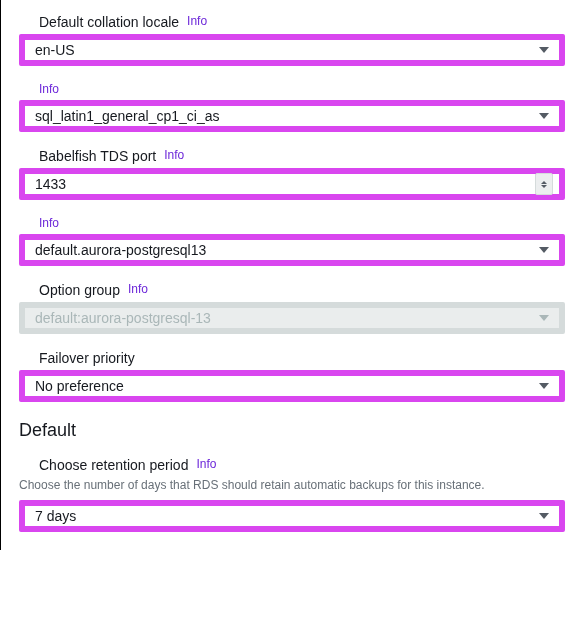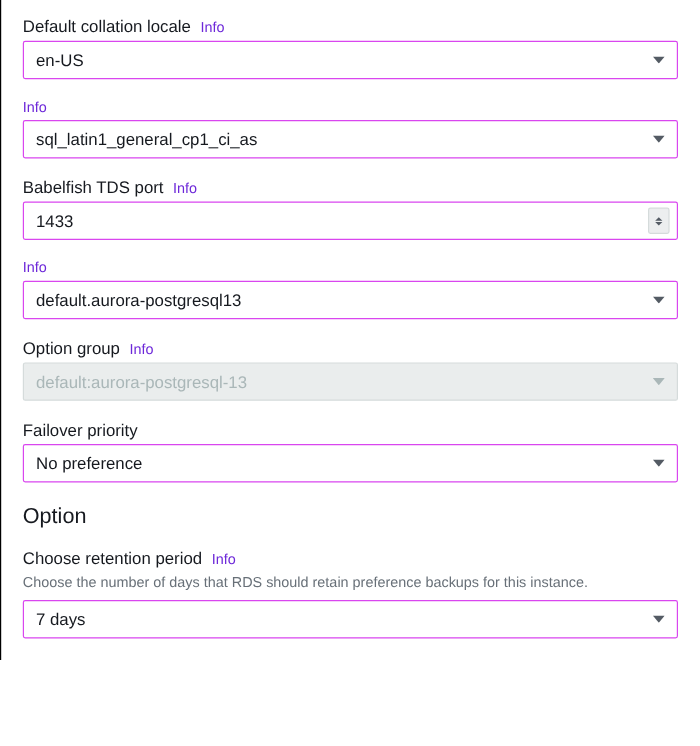--- a/index.html
+++ b/index.html
@@ -9,44 +9,45 @@
     font-family: "Amazon Ember", "Helvetica Neue", Arial, sans-serif;
     font-size: 14px;
     color: #16191f;
     width: 583px;
     background: #fff;
     border-left: 1px solid #000;
   }
   .field { margin-bottom: 16px; }
   .label-row {
     display: flex;
-    align-items: flex-end;
+    align-items: flex-start;
     gap: 8px;
     margin-bottom: 4px;
+    margin-left: 20px;
   }
   .label {
     font-size: 14px;
     color: #16191f;
   }
   .info-link {
     font-size: 12px;
     color: #6d28d9;
     font-weight: 400;
     cursor: pointer;
   }
   .help-text {
     font-size: 12px;
     color: #687078;
     margin-bottom: 6px;
     line-height: 1.4;
   }
   .select-box, .input-box {
     position: relative;
     width: 100%;
-    border: 1px solid #d946ef;
+    border: 6px solid #d946ef;
     border-radius: 2px;
     background: #fff;
     height: 32px;
     display: flex;
     align-items: center;
     padding: 0 32px 0 10px;
     font-size: 14px;
     color: #16191f;
   }
   .select-box.disabled {
@@ -176,28 +177,28 @@
   <div class="select-box">
     <span>No preference</span>
     <span class="caret">
       <svg width="10" height="6">
           <path d="M0 0 L5 6 L10 0 Z" fill="#545b64"></path>
         </svg>
     </span>
   </div>
 </div>
 
-<div class="section-heading">Option</div>
+<div class="section-heading">Default</div>
 
 <div class="field" style="margin-bottom:0;">
   <div class="label-row">
     <span class="label">Choose retention period</span>
     <span class="info-link">Info</span>
   </div>
-  <div class="help-text">Choose the number of days that RDS should retain preference backups for this instance.</div>
+  <div class="help-text">Choose the number of days that RDS should retain automatic backups for this instance.</div>
   <div class="select-box">
     <span>7 days</span>
     <span class="caret">
       <svg width="10" height="6">
           <path d="M0 0 L5 6 L10 0 Z" fill="#545b64"></path>
         </svg>
     </span>
   </div>
 </div>
 

